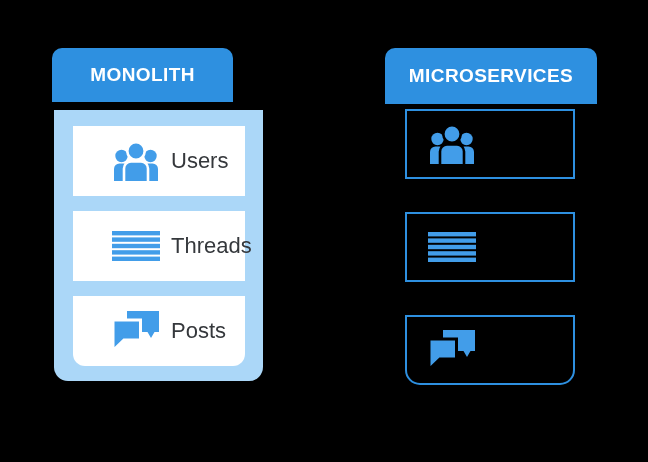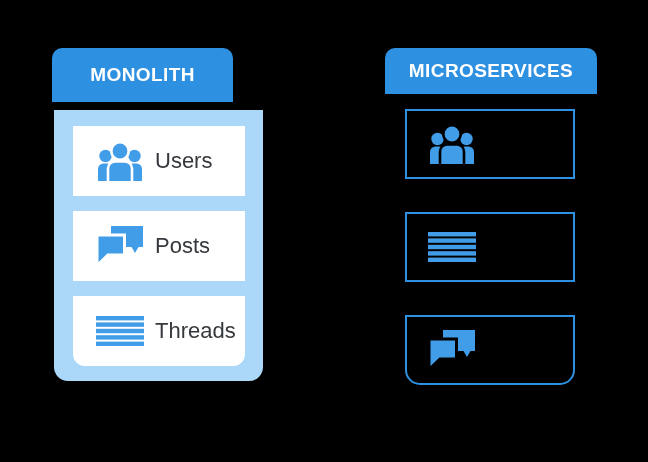--- a/index.html
+++ b/index.html
@@ -22,21 +22,21 @@
     justify-content: center;
     background: var(--accent, #2E90E0);
   }
   .mono-header {
     left: 52px; top: 48px;
     width: 181px; height: 54px;
     border-radius: 10px 10px 0 0;
   }
   .ms-header {
     left: 385px; top: 48px;
-    width: 212px; height: 46px;
+    width: 212px; height: 56px;
     border-radius: 10px 10px 0 0;
   }
   .header-label {
     color: var(--header-text, #fff);
     font-size: 19px;
     font-weight: bold;
     letter-spacing: 0.4px;
   }
   .mono-container {
     position: absolute;
@@ -47,21 +47,21 @@
     padding: 16px 0 0 19px;
     box-sizing: border-box;
   }
   .card {
     width: 172px;
     height: 70px;
     background: var(--card-bg, #fff);
     margin-bottom: 15px;
     display: flex;
     align-items: center;
-    padding-left: 22px;
+    padding-left: 38px;
     box-sizing: border-box;
   }
   .card:last-child {
     border-radius: 0 0 12px 12px;
   }
   .icon-box {
     width: 50px;
     display: flex;
     align-items: center;
     justify-content: center;
@@ -108,38 +108,38 @@
             <rect x="1" y="22.5" width="15" height="24" rx="5.5" fill="var(--icon-blue)"></rect>
             <rect x="30" y="22.5" width="15" height="24" rx="5.5" fill="var(--icon-blue)"></rect>
             <circle cx="23" cy="10" r="8.7" fill="var(--icon-blue)" stroke="var(--card-bg)" stroke-width="2.6"></circle>
             <rect x="11" y="20.5" width="24" height="26" rx="7" fill="var(--icon-blue)" stroke="var(--card-bg)" stroke-width="2.6"></rect>
           </svg>
         </span>
         <span class="card-label">Users</span>
       </div>
       <div class="card">
         <span class="icon-box">
-          <svg width="50" height="40" viewBox="0 0 50 40">
-            <path d="M16 0 H48 V21 H43.5 L40 27 L36.5 21 H16 Z" fill="var(--icon-blue)"></path>
-            <path d="M2 9 H29.5 V29 H13 L2 39.5 Z" fill="var(--icon-blue)" stroke="var(--card-bg)" stroke-width="3"></path>
-          </svg>
-        </span>
-        <span class="card-label">Posts</span>
-      </div>
-      <div class="card">
-        <span class="icon-box">
           <svg width="48" height="30" viewBox="0 0 48 30">
             <rect x="0" y="0" width="48" height="4.4" fill="var(--icon-blue)"></rect>
             <rect x="0" y="6.4" width="48" height="4.4" fill="var(--icon-blue)"></rect>
             <rect x="0" y="12.8" width="48" height="4.4" fill="var(--icon-blue)"></rect>
             <rect x="0" y="19.200000000000003" width="48" height="4.4" fill="var(--icon-blue)"></rect>
             <rect x="0" y="25.6" width="48" height="4.4" fill="var(--icon-blue)"></rect>
           </svg>
         </span>
         <span class="card-label">Threads</span>
+      </div>
+      <div class="card">
+        <span class="icon-box">
+          <svg width="50" height="40" viewBox="0 0 50 40">
+            <path d="M16 0 H48 V21 H43.5 L40 27 L36.5 21 H16 Z" fill="var(--icon-blue)"></path>
+            <path d="M2 9 H29.5 V29 H13 L2 39.5 Z" fill="var(--icon-blue)" stroke="var(--card-bg)" stroke-width="3"></path>
+          </svg>
+        </span>
+        <span class="card-label">Posts</span>
       </div>
     </div>
 
   <div class="col-header ms-header">
     <span class="header-label">MICROSERVICES</span>
   </div>
 
   <div id="micro-boxes">
       <div class="msbox msbox-1">
         <span class="icon-box">

